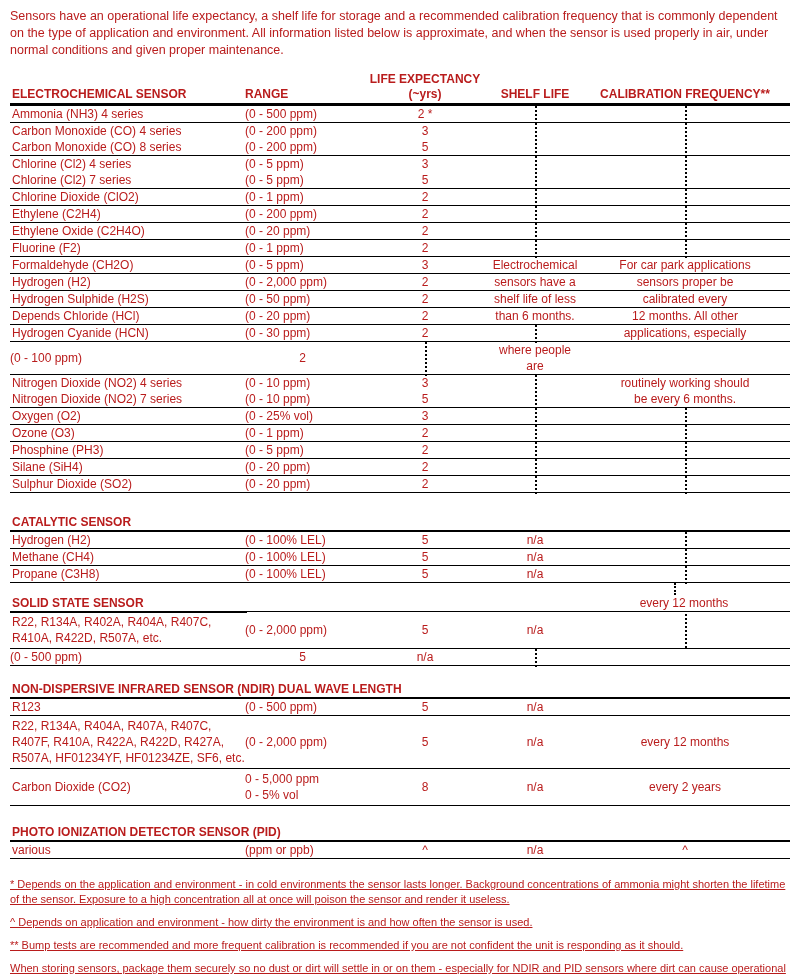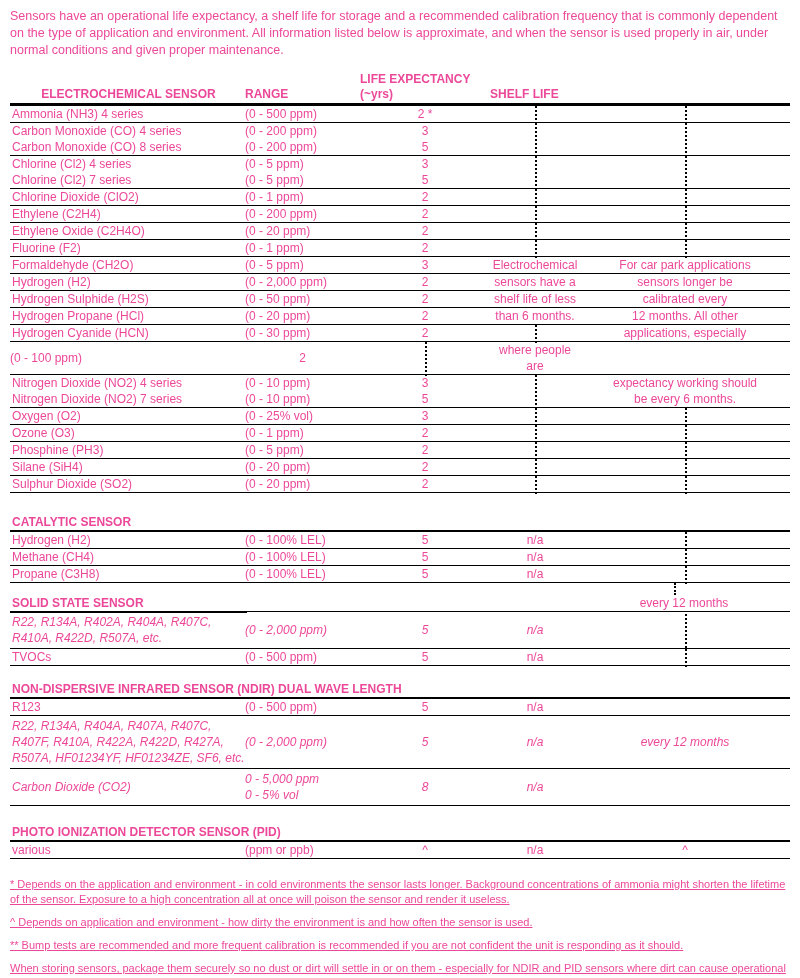--- a/index.html
+++ b/index.html
@@ -1,56 +1,56 @@
 <!DOCTYPE html>
 <html><head>
 <meta charset="utf-8">
 <style>
   html,body{margin:0;padding:0;background:#fff;}
   .page{
     width:800px;height:978px;box-sizing:border-box;
-    padding:8px 10px 0 10px;background:#fff;color:#ec4899;
+    padding:8px 10px 0 10px;background:#fff;color:#b91c1c;
     font-family:"Liberation Sans","DejaVu Sans",sans-serif;
     overflow:hidden;position:relative;
   }
   .intro{font-size:12.5px;line-height:17px;margin:0;width:780px;}
   
   .grid5{display:grid;grid-template-columns:235px 115px 130px 90px 1fr;}
   .col-headers{margin-top:13px;border-bottom:3px solid #000;font-weight:bold;font-size:12px;}
   .col-headers .top{line-height:14px;}
   .col-headers .bottom{line-height:17px;align-items:end;}
   .col-headers .cell{display:block;}
-  .ctr{}
+  .ctr{text-align:center;}
   .cell{min-width:0;}
   .row{
     border-bottom:1.5px solid #000;
     min-height:16px;font-size:12px;line-height:16px;
     align-items:center;position:relative;
   }
   .row.nb{border-bottom:none;}
-  .row.tall{padding:2px 0;font-style:italic;}
+  .row.tall{padding:2px 0;}
   .cell.name{padding-left:2px;white-space:pre-line;}
   .cell.range{white-space:pre-line;}
   .cell.life,.cell.shelf,.cell.calib{
     position:relative;text-align:center;align-self:stretch;
     display:flex;align-items:center;justify-content:center;
   }
   .dotline{
     position:absolute;left:50%;top:0;bottom:-1.5px;width:0;
     border-left:2px dotted #000;
   }
   .gap{position:relative;}
   .gap .dotline{left:664px;bottom:0;}
   .sec-header{
     position:relative;font-size:12px;font-weight:bold;line-height:16px;height:16px;
   }
   .sec-header.full{border-bottom:2.5px solid #000;}
   .sec-header.partial{border-bottom:1.5px solid #000;}
   .partial-bar{position:absolute;left:0;bottom:-2px;width:237px;height:2.5px;background:#000;}
-  .sec-title{padding-left:2px;text-align:center;}
+  .sec-title{padding-left:2px;}
   .hdr-calib{
     position:absolute;left:570px;width:208px;text-align:center;
     font-weight:normal;top:0;
   }
   .footnotes{margin-top:18px;font-size:11px;line-height:15px;width:780px;}
   .footnotes p{margin:8px 0 2px 0;text-decoration:underline;}
 </style>
 </head>
 <body>
 
@@ -64,20 +64,21 @@
       <div class="cell"></div>
       <div class="cell ctr">LIFE EXPECTANCY</div>
       <div class="cell"></div>
       <div class="cell"></div>
     </div>
     <div class="grid5 bottom">
       <div class="cell sec-title">ELECTROCHEMICAL SENSOR</div>
       <div class="cell">RANGE</div>
       <div class="cell ctr">(~yrs)</div>
       <div class="cell ctr">SHELF LIFE</div>
+      <div class="cell ctr">CALIBRATION FREQUENCY**</div>
     </div>
   </div>
 
   <div>
       <div class="section">
         <div class="row grid5">
           <div class="cell name">Ammonia (NH3) 4 series</div>
           <div class="cell range">(0 - 500 ppm)</div>
           <div class="cell life">2 *</div>
           <div class="cell shelf">
@@ -180,31 +181,31 @@
           <div class="cell range">(0 - 5 ppm)</div>
           <div class="cell life">3</div>
           <div class="cell shelf">Electrochemical</div>
           <div class="cell calib">For car park applications</div>
         </div>
         <div class="row grid5">
           <div class="cell name">Hydrogen (H2)</div>
           <div class="cell range">(0 - 2,000 ppm)</div>
           <div class="cell life">2</div>
           <div class="cell shelf">sensors have a</div>
-          <div class="cell calib">sensors longer be</div>
+          <div class="cell calib">sensors proper be</div>
         </div>
         <div class="row grid5">
           <div class="cell name">Hydrogen Sulphide (H2S)</div>
           <div class="cell range">(0 - 50 ppm)</div>
           <div class="cell life">2</div>
           <div class="cell shelf">shelf life of less</div>
           <div class="cell calib">calibrated every</div>
         </div>
         <div class="row grid5">
-          <div class="cell name">Hydrogen Propane (HCl)</div>
+          <div class="cell name">Depends Chloride (HCl)</div>
           <div class="cell range">(0 - 20 ppm)</div>
           <div class="cell life">2</div>
           <div class="cell shelf">than 6 months.</div>
           <div class="cell calib">12 months.  All other</div>
         </div>
         <div class="row grid5">
           <div class="cell name">Hydrogen Cyanide (HCN)</div>
           <div class="cell range">(0 - 30 ppm)</div>
           <div class="cell life">2</div>
           <div class="cell shelf">
@@ -220,21 +221,21 @@
           </div>
           <div class="cell calib">where people are</div>
         </div>
         <div class="row grid5 nb">
           <div class="cell name">Nitrogen Dioxide (NO2) 4 series</div>
           <div class="cell range">(0 - 10 ppm)</div>
           <div class="cell life">3</div>
           <div class="cell shelf">
             <span class="dotline"></span>
           </div>
-          <div class="cell calib">expectancy working should</div>
+          <div class="cell calib">routinely working should</div>
         </div>
         <div class="row grid5">
           <div class="cell name">Nitrogen Dioxide (NO2)  7 series</div>
           <div class="cell range">(0 - 10 ppm)</div>
           <div class="cell life">5</div>
           <div class="cell shelf">
             <span class="dotline"></span>
           </div>
           <div class="cell calib">be every 6 months.</div>
         </div>
@@ -334,21 +335,20 @@
           <div class="cell name">R22, R134A, R402A, R404A, R407C,
 R410A, R422D, R507A, etc.</div>
           <div class="cell range">(0 - 2,000 ppm)</div>
           <div class="cell life">5</div>
           <div class="cell shelf">n/a</div>
           <div class="cell calib">
             <span class="dotline"></span>
           </div>
         </div>
         <div class="row grid5">
-          <div class="cell name">TVOCs</div>
           <div class="cell range">(0 - 500 ppm)</div>
           <div class="cell life">5</div>
           <div class="cell shelf">n/a</div>
           <div class="cell calib">
             <span class="dotline"></span>
           </div>
         </div>
       </div>
       <div class="section">
         <div class="gap" style="height: 15px;"></div>
@@ -368,20 +368,21 @@
           <div class="cell life">5</div>
           <div class="cell shelf">n/a</div>
           <div class="cell calib">every 12 months</div>
         </div>
         <div class="row grid5 tall">
           <div class="cell name">Carbon Dioxide (CO2)</div>
           <div class="cell range">0 - 5,000 ppm
 0 - 5% vol</div>
           <div class="cell life">8</div>
           <div class="cell shelf">n/a</div>
+          <div class="cell calib">every 2 years</div>
         </div>
       </div>
       <div class="section">
         <div class="gap" style="height: 18px;"></div>
         <div class="sec-header full"><span class="sec-title">PHOTO IONIZATION DETECTOR SENSOR (PID)</span></div>
         <div class="row grid5">
           <div class="cell name">various</div>
           <div class="cell range">(ppm or ppb)</div>
           <div class="cell life">^</div>
           <div class="cell shelf">n/a</div>

